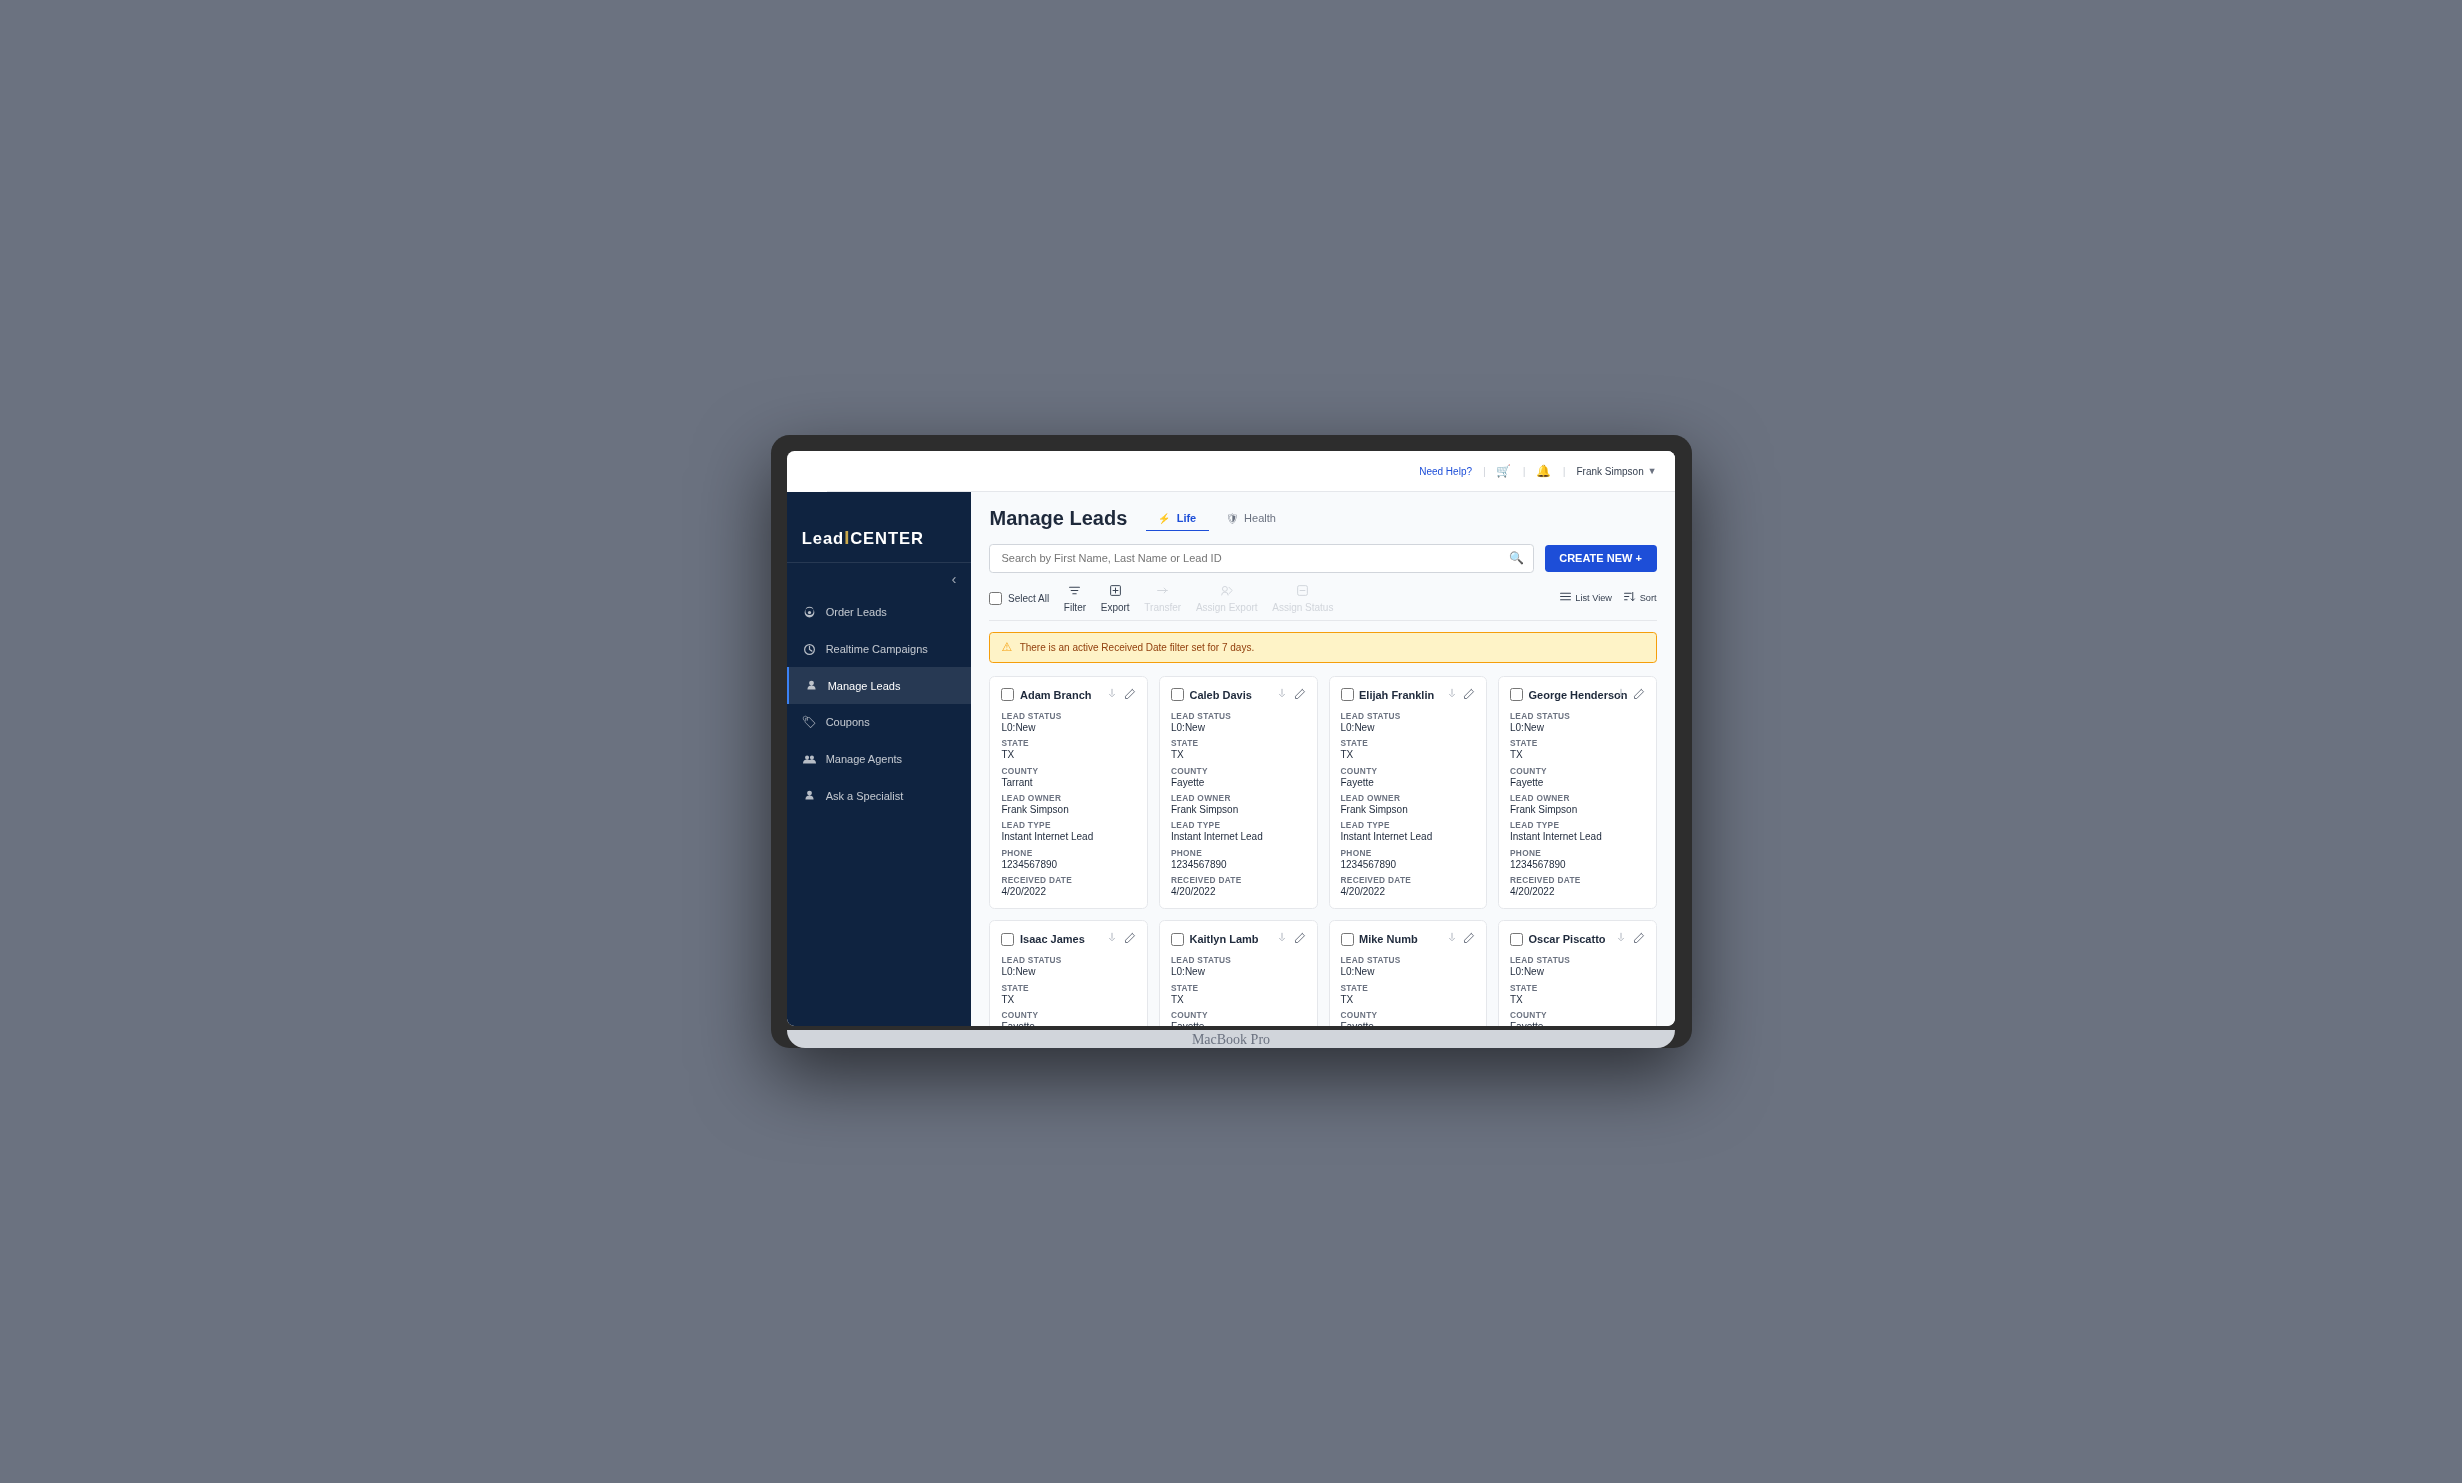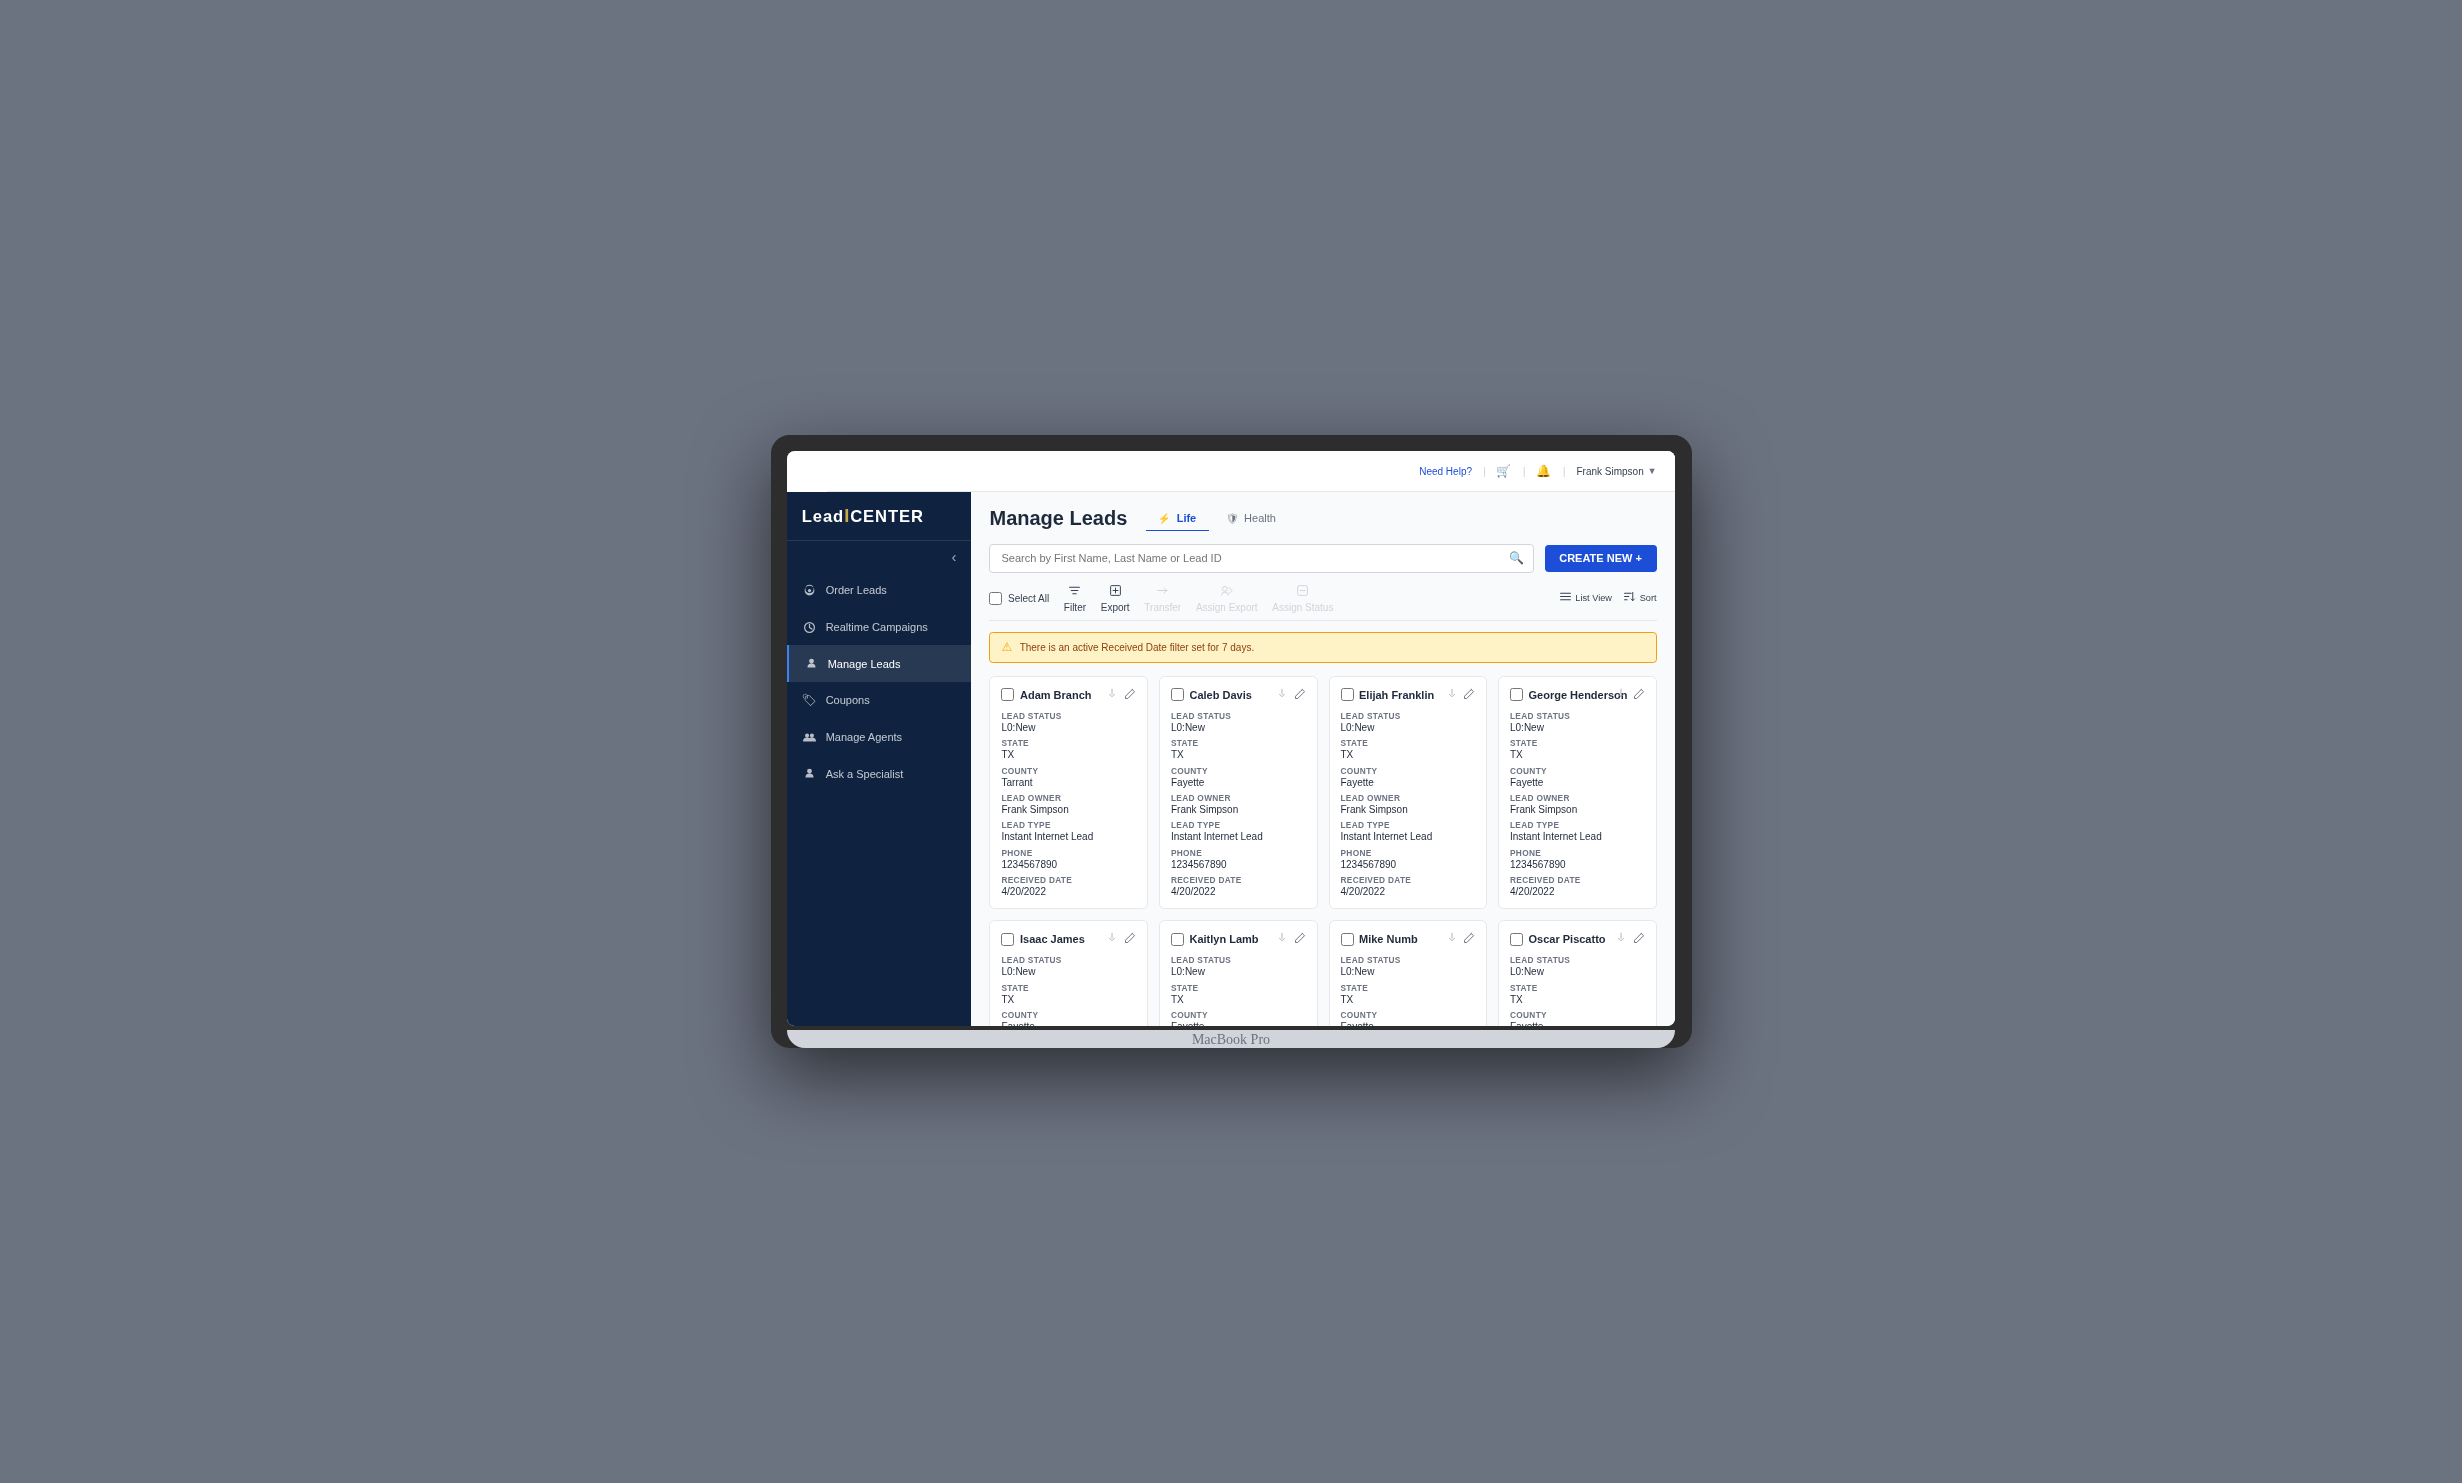--- a/index.html
+++ b/index.html
@@ -355,20 +355,21 @@
       color: #374151;
       cursor: pointer;
     }
     .view-toggle-icon {
       font-size: 12px;
     }
     .sidebar-content {
       display: flex;
       flex-direction: column;
       height: 100%;
+      margin-top: 22px;
     }
   </style>
 </head>
 <body>
 
 <div class="laptop-outer">
   <div class="laptop-screen">
 
     <div class="topbar">
       <div class="topbar-right">

